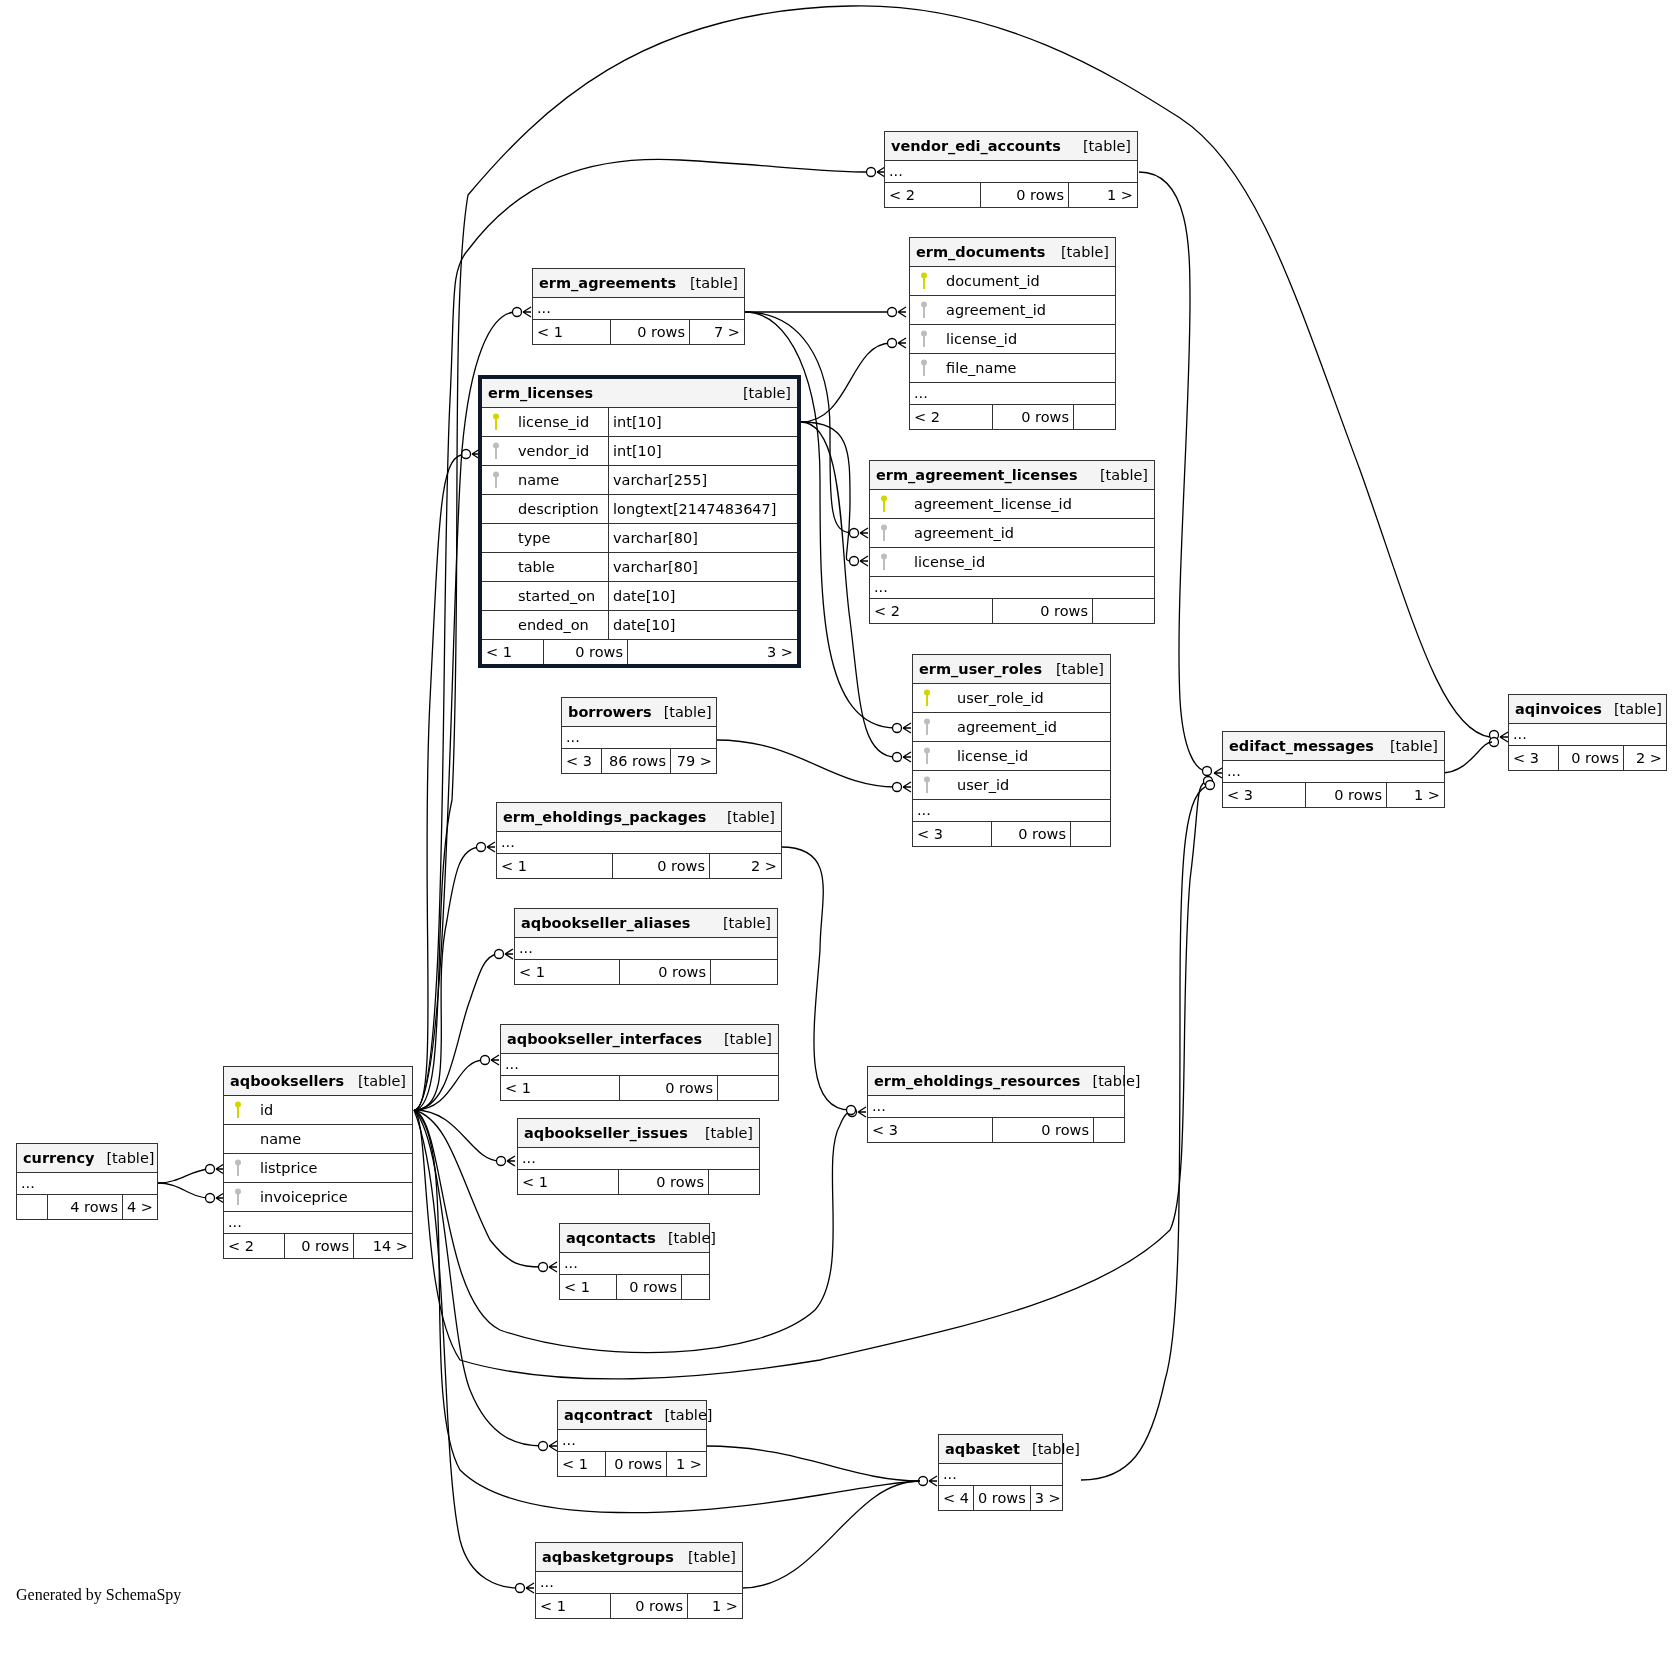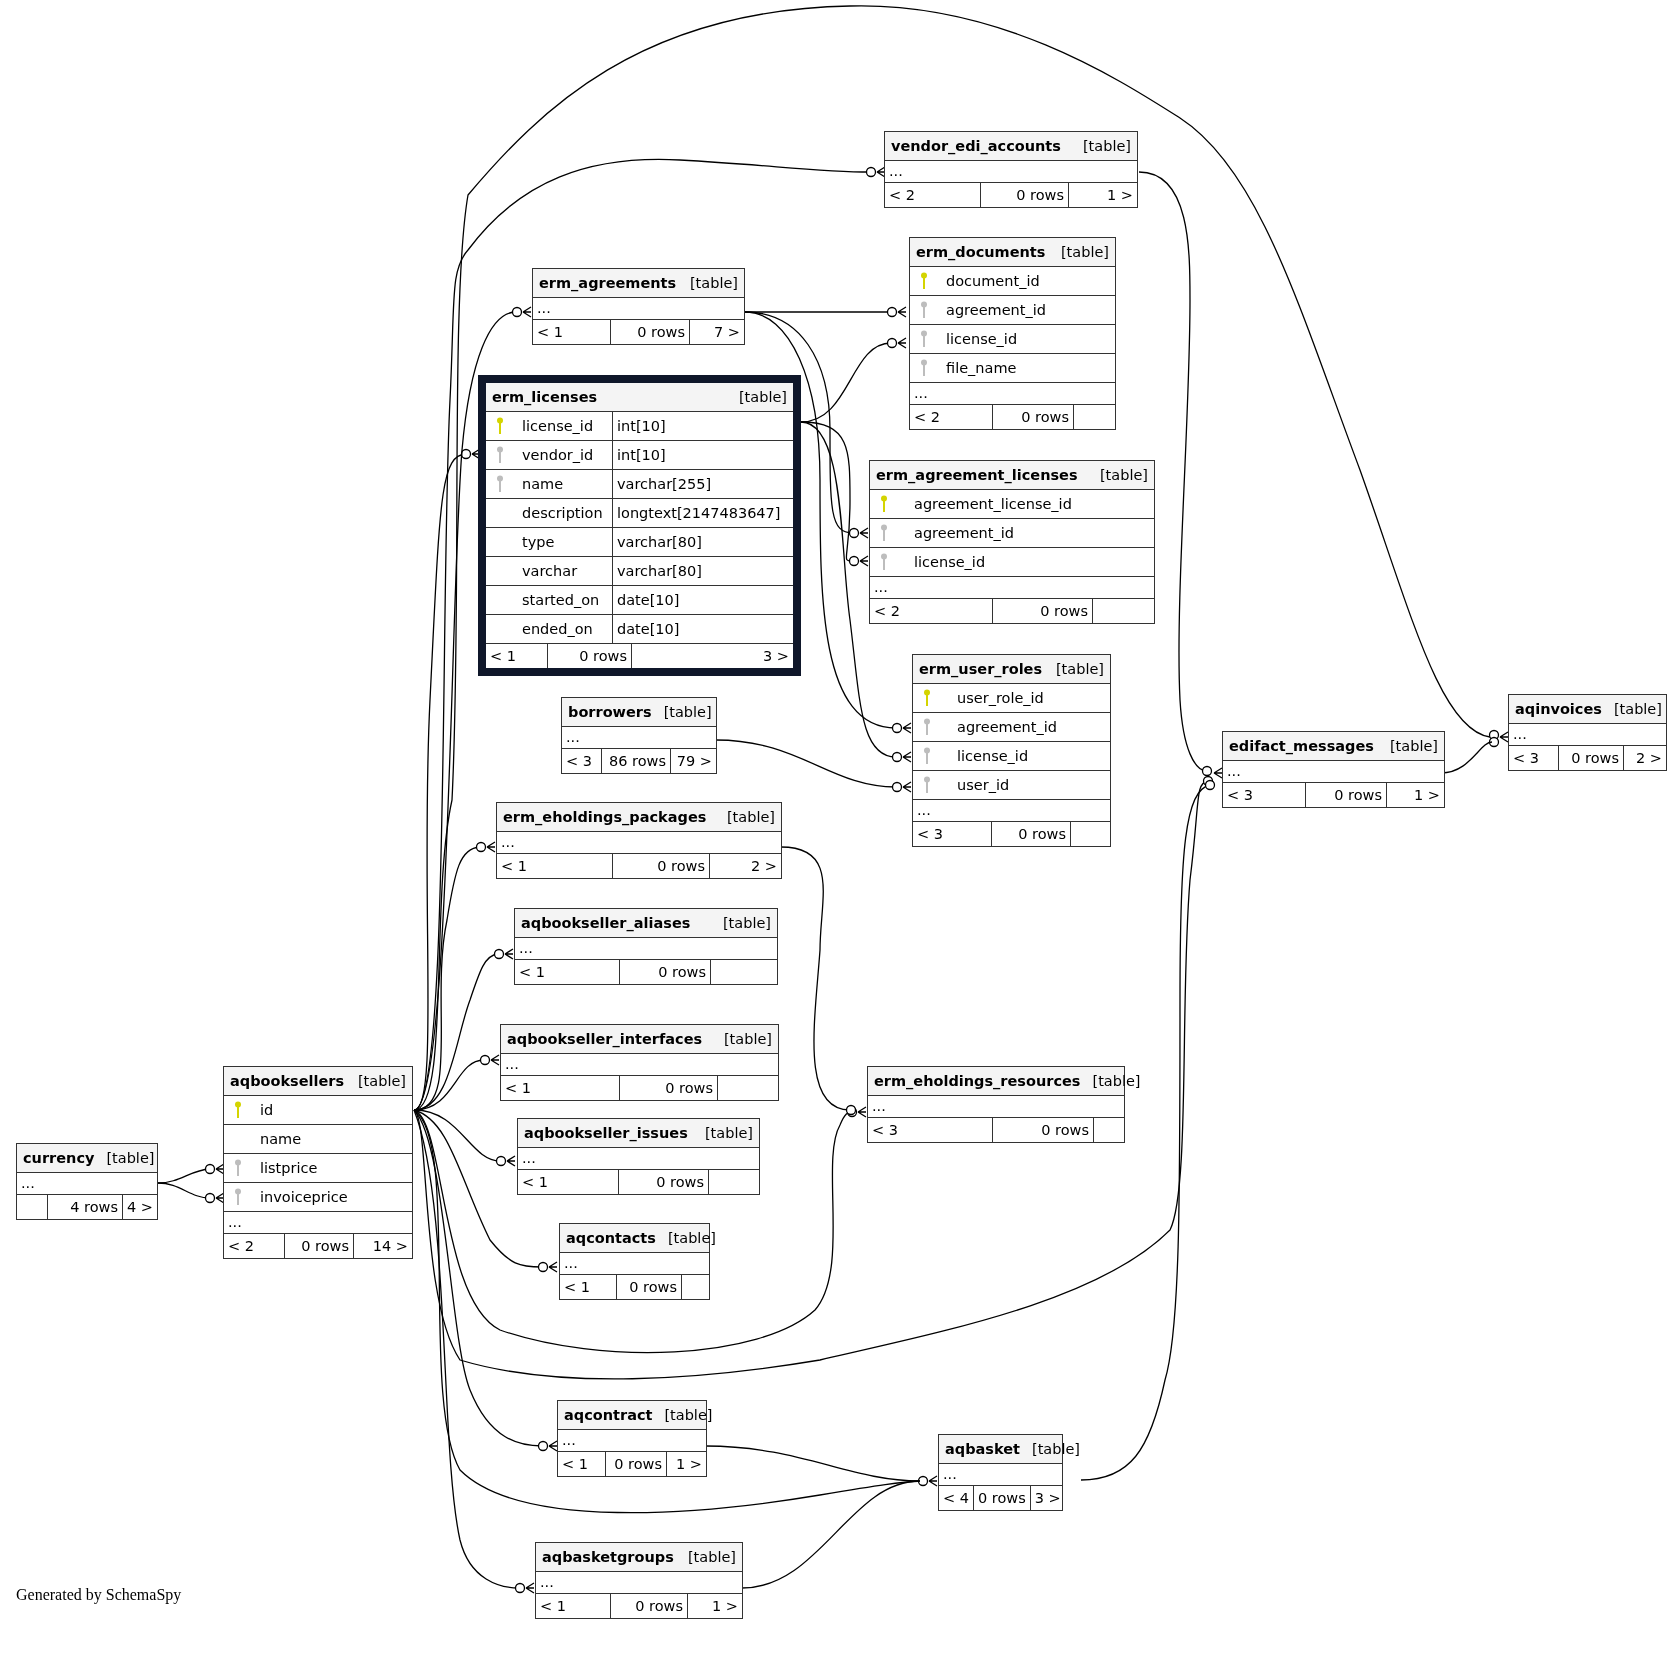--- a/index.html
+++ b/index.html
@@ -1,21 +1,21 @@
 <!DOCTYPE html>
 <html><head>
 <meta charset="utf-8">
 <style>
   html,body{margin:0;padding:0;background:#fff;}
   body{width:1677px;height:1672px;position:relative;overflow:hidden;font-family:"DejaVu Sans",sans-serif;color:#000;}
   #edges{position:absolute;left:0;top:0;width:1677px;height:1672px;}
   #edges path{fill:none;stroke:#000;stroke-width:1.3;}
   #edges circle{fill:#fff;stroke:#000;stroke-width:1.3;}
   .tbl{position:absolute;border:1.5px solid #333;background:#fff;box-sizing:border-box;font-size:14.5px;}
-  .tbl.focus{border:8px solid #0f172a;}
+  .tbl.focus{border:4px solid #0f172a;}
   .tbl .hd{display:flex;justify-content:space-between;align-items:center;background:#f4f4f4;border-bottom:1.5px solid #333;height:29px;padding:0 6px;box-sizing:border-box;white-space:nowrap;}
   .tbl .hd .nm{font-weight:bold;}
   .tbl .hd .ty{margin-left:12px;}
   .tbl .row{display:flex;border-bottom:1.5px solid #333;height:29px;align-items:center;box-sizing:border-box;white-space:nowrap;}
   .tbl .row .key{width:28px;display:flex;justify-content:center;align-items:center;}
   .tbl .row .cn{padding-left:8px;flex:1;}
   .tbl .row .cn.wide{flex:none;}
   .tbl .row .ct{border-left:1.5px solid #333;height:100%;display:flex;align-items:center;padding-left:4px;flex:1;}
   .tbl .ell{border-bottom:1.5px solid #333;height:22px;line-height:20px;padding-left:4px;box-sizing:border-box;}
   .tbl .ft{display:flex;height:24px;align-items:center;box-sizing:border-box;white-space:nowrap;}
@@ -236,21 +236,21 @@
       <span class="cn wide" style="width:90px">description</span>
       <span class="ct">longtext[2147483647]</span>
     </div>
   <div class="row">
       <span class="key"></span>
       <span class="cn wide" style="width:90px">type</span>
       <span class="ct">varchar[80]</span>
     </div>
   <div class="row">
       <span class="key"></span>
-      <span class="cn wide" style="width:90px">varchar</span>
+      <span class="cn wide" style="width:90px">table</span>
       <span class="ct">varchar[80]</span>
     </div>
   <div class="row">
       <span class="key"></span>
       <span class="cn wide" style="width:90px">started_on</span>
       <span class="ct">date[10]</span>
     </div>
   <div class="row">
       <span class="key"></span>
       <span class="cn wide" style="width:90px">ended_on</span>

